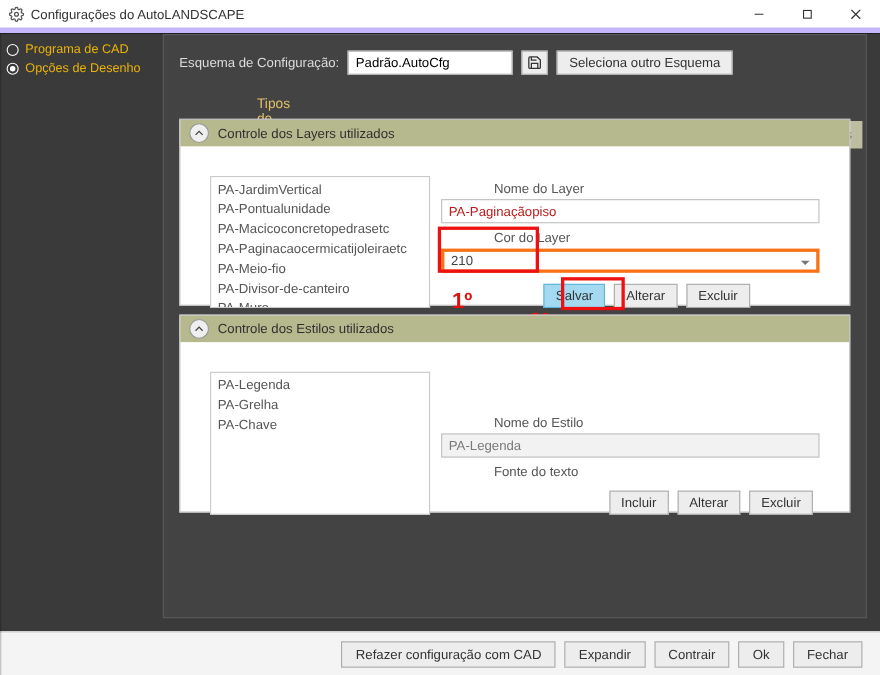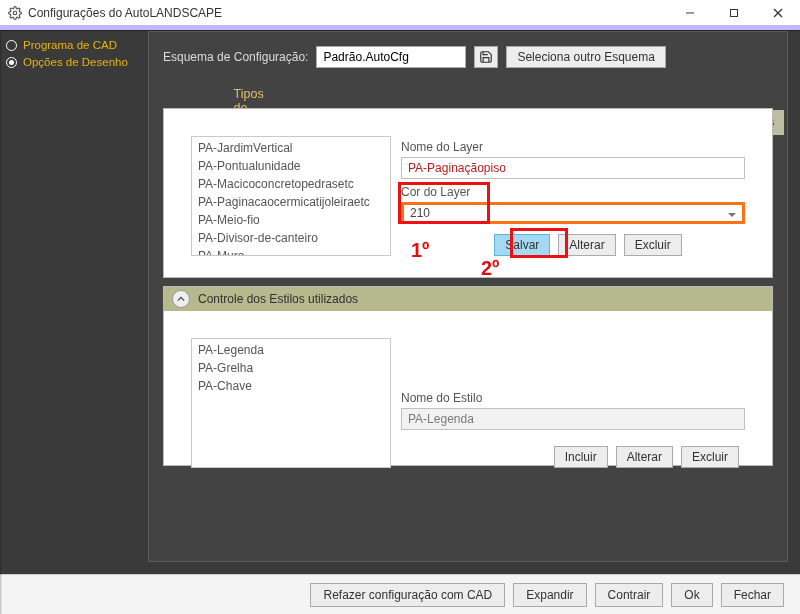--- a/index.html
+++ b/index.html
@@ -120,21 +120,21 @@
     background:#fff;
     padding:2px 4px;
     font-size:12px;
     color:#555;
     overflow:hidden;
   }
   .listbox.layerlist { height:120px; }
   .listbox.stylelist { height:130px; }
   .listitem { padding:2px 2px; white-space:nowrap; }
   .formcol { flex:1; font-size:12px; color:#555; }
-  .lbl { margin-bottom:3px; }
+  .lbl { margin-bottom:3px;margin-left:48px; }
   .txtbox {
     width:100%; height:22px; border:1px solid #bfbfbf; background:#fff;
     padding:0 6px; font-size:12px; color:#b91c1c;
   }
   .combo {
     width:100%; height:22px; border:3px solid #f97316; background:#fff;
     position:relative; padding:0 6px; font-size:12px; color:#444;
     display:flex; align-items:center;
   }
   .combo::after {
@@ -231,20 +231,28 @@
       <div class="tab">Fotos</div>
       <div class="tab">Ângulos</div>
       <div class="tab">Linhas</div>
       <div class="tab">Extras</div>
       <div class="tab active">Templates</div>
     </div>
 
     <div class="contentpane">
 
       <div class="section" style="height:170px;">
+        <div class="section-header">
+          <span class="collapse-btn">
+            <svg width="8" height="8" viewBox="0 0 10 10">
+                <polyline points="1,7 5,3 9,7" fill="none" stroke="#444" stroke-width="1.5"></polyline>
+              </svg>
+          </span>
+          <span>Controle dos Layers utilizados</span>
+        </div>
         <div class="section-body">
           <div class="listbox layerlist">
             <div class="listitem">PA-JardimVertical</div>
             <div class="listitem">PA-Pontualunidade</div>
             <div class="listitem">PA-Macicoconcretopedrasetc</div>
             <div class="listitem">PA-Paginacaocermicatijoleiraetc</div>
             <div class="listitem">PA-Meio-fio</div>
             <div class="listitem">PA-Divisor-de-canteiro</div>
             <div class="listitem">PA-Muro</div>
           </div>
@@ -283,20 +291,21 @@
         <div class="section-body">
           <div class="listbox stylelist">
             <div class="listitem">PA-Legenda</div>
             <div class="listitem">PA-Grelha</div>
             <div class="listitem">PA-Chave</div>
           </div>
           <div class="formcol">
             <div class="lbl">Nome do Estilo</div>
             <input class="txtbox readonly" readonly="" value="PA-Legenda" style="">
             <div style="height:6px"></div>
+            <div class="lbl">Fonte do texto</div>
             <div class="btnrow right">
               <button class="btn">Incluir</button>
               <button class="btn">Alterar</button>
               <button class="btn">Excluir</button>
             </div>
           </div>
         </div>
       </div>
 
     </div>

